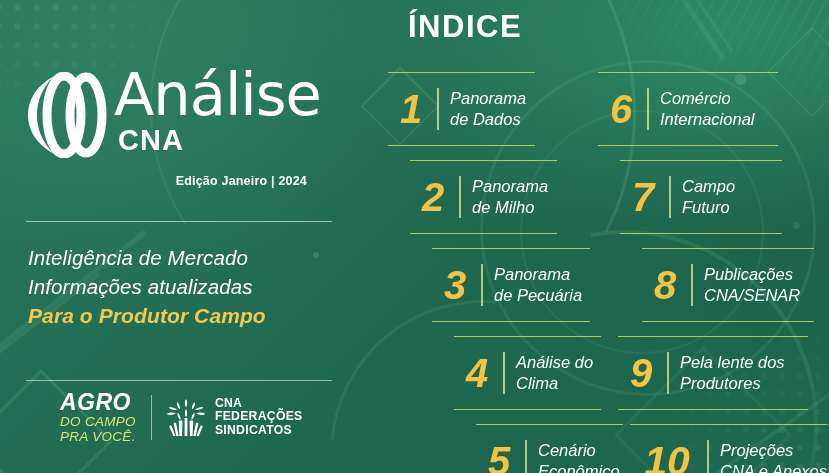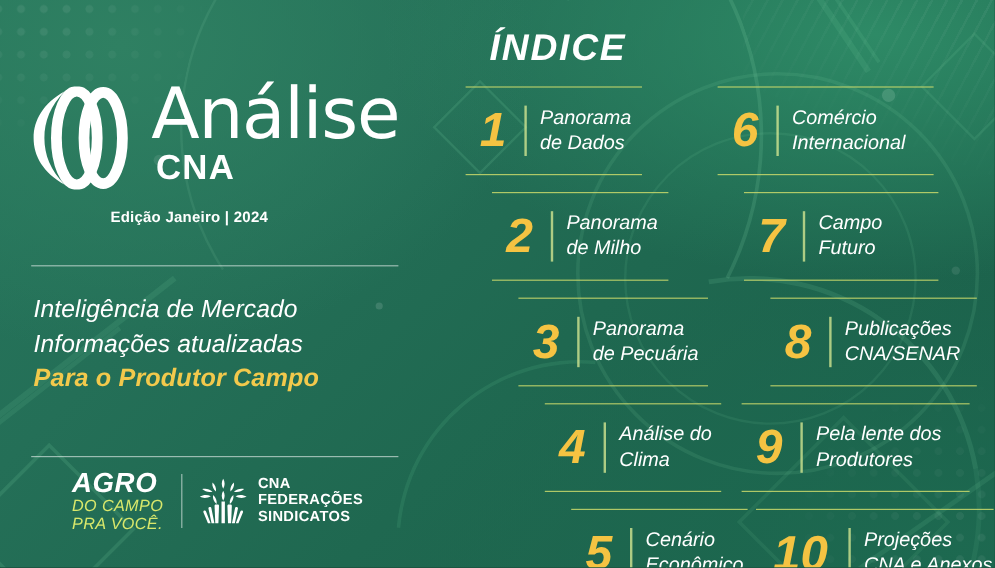--- a/index.html
+++ b/index.html
@@ -65,33 +65,33 @@
   .s2{left:-70px;top:330px;width:190px;height:4px;transform:rotate(-38deg);}
   .s3{left:560px;top:-30px;width:210px;height:5px;transform:rotate(56deg);}
   .s4{left:600px;top:-20px;width:170px;height:3px;transform:rotate(56deg);}
   .s5{left:700px;top:420px;width:180px;height:4px;transform:rotate(-35deg);}
 
   
   .left{position:absolute;left:0;top:0;width:372px;height:473px;}
 
   .logo-row{position:absolute;left:24px;top:68px;display:flex;align-items:flex-start;}
   .logo-mark{position:relative;width:86px;height:86px;flex:0 0 auto;margin-top:4px;}
-  .logo-word{margin-left:16px;}
+  .logo-word{margin-left:4px;}
   .logo-analise{
     font-family:"DejaVu Sans",sans-serif;
     font-size:59px;line-height:.92;color:#ffffff;font-weight:400;letter-spacing:-1px;
   }
   .logo-cna{
     font-family:"Liberation Sans",sans-serif;
     font-size:29px;font-weight:700;color:#ffffff;letter-spacing:1px;
     margin-top:2px;margin-left:4px;
   }
 
   .edicao{
-    position:absolute;left:92px;top:174px;width:215px;text-align:left;
+    position:absolute;left:92px;top:174px;width:215px;text-align:right;
     font-size:12.5px;font-weight:700;color:#ffffff;letter-spacing:.2px;
   }
 
   .rule{position:absolute;height:1px;background:rgba(255,255,255,.55);}
   .rule-top{left:26px;top:221px;width:306px;}
   .rule-bot{left:26px;top:380px;width:306px;}
 
   .tagline{position:absolute;left:28px;top:243px;}
   .tagline div{
     font-style:italic;font-weight:400;color:#ffffff;
@@ -105,22 +105,22 @@
   .agro .l1{font-size:23px;font-weight:700;font-style:italic;color:#ffffff;letter-spacing:.5px;}
   .agro .l2,.agro .l3{font-size:13.5px;font-weight:400;font-style:italic;color:#D9E86B;letter-spacing:.3px;margin-top:1px;}
   .vbar{width:1px;height:45px;background:rgba(255,255,255,.55);margin:0 13px 0 15px;}
   .cna-logo{display:flex;align-items:center;}
   .cna-mark{width:42px;height:40px;flex:0 0 auto;}
   .cna-text{margin-left:8px;line-height:1.12;}
   .cna-text div{font-size:12.2px;font-weight:700;color:#ffffff;letter-spacing:.3px;}
 
   
   .index-title{
-    position:absolute;left:408px;top:22px;
-    font-size:31px;font-weight:700;font-style:italic;color:#ffffff;letter-spacing:1.5px;
+    position:absolute;left:408px;top:9px;
+    font-size:31px;font-weight:700;color:#ffffff;letter-spacing:1.5px;
   }
   .index-grid{position:absolute;left:380px;top:66px;width:449px;height:400px;}
 
   .entry{position:absolute;display:flex;align-items:center;}
   .entry .line-top,.entry .line-bot{
     position:absolute;left:0;height:1px;background:#C9D96B;opacity:.85;
   }
   .entry .line-top{top:0;}
   .entry .line-bot{bottom:0;}
   .entry .inner{display:flex;align-items:center;padding-left:6px;}

